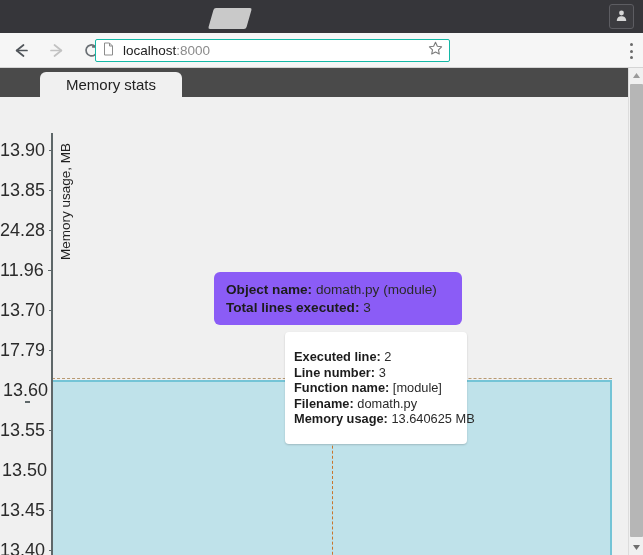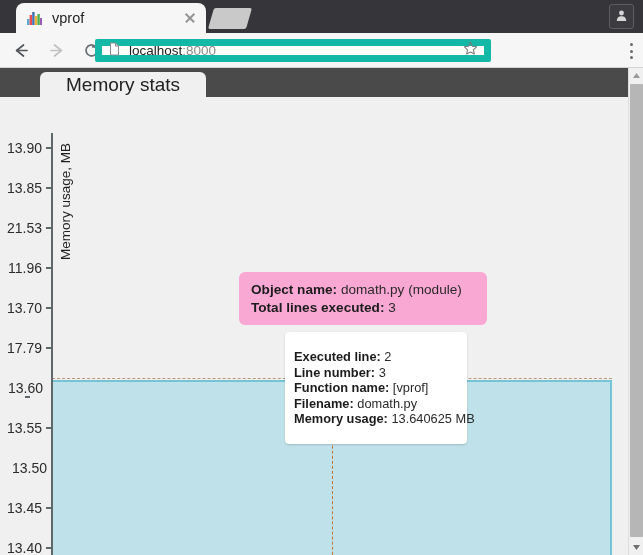--- a/index.html
+++ b/index.html
@@ -65,22 +65,22 @@
     background: #f6f6f6; border-bottom: 1px solid #d4d4d4;
     display: flex; align-items: center;
   }
   .nav-icon {
     width: 28px; height: 28px; margin-left: 7px;
     display: flex; align-items: center; justify-content: center;
     flex: 0 0 auto;
   }
   .omnibox {
     position: absolute; left: 95px; top: 6px;
-    width: 396px; height: 23px;
-    background: #ffffff; border: 7px solid #14b8a6; border-radius: 2px;
+    width: 355px; height: 23px;
+    background: #ffffff; border: 1px solid #14b8a6; border-radius: 2px;
     display: flex; align-items: center; padding: 0 6px;
   }
   .omnibox-text {
     font-size: 13.5px; color: #202020; margin-left: 8px; flex: 1 1 auto;
     white-space: nowrap; overflow: hidden;
   }
   .omnibox-text .port { color: #8b8b8b; }
   .menu-dots {
     position: absolute; right: 10px; top: 10px;
     width: 4px; height: 16px;
@@ -99,21 +99,21 @@
     position: absolute; left: 0; top: 0; width: 628px; height: 29px;
     background: #4a4a4a;
   }
   .apptab {
     position: absolute; left: 40px; top: 4px;
     height: 25px; padding: 0 26px;
     background: #f0f0f0;
     border-top-left-radius: 6px; border-top-right-radius: 6px;
     display: flex; align-items: center; justify-content: center;
   }
-  .apptab-label { font-size: 19px; color: #222222; white-space: nowrap; }
+  .apptab-label { font-size: 15px; color: #222222; white-space: nowrap; }
 
   
   .chart { position: absolute; left: 0; top: 29px; width: 628px; height: 458px; }
 
   .plot-area {
     position: absolute;
     left: 52px; top: 283px;
     width: 560px; height: 200px;
     background: #bfe2ea;
     border-top: 2px solid #74c4d6;
@@ -137,44 +137,44 @@
 
   .axis-y {
     position: absolute; left: 51px; top: 36px;
     width: 2px; height: 447px; background: #5e6769;
   }
 
   .ytick {
     position: absolute; right: 0; width: 100%;
     display: flex; align-items: center; justify-content: flex-end;
   }
-  .ytick .lbl { font-size: 14px; color: #2b2b2b; }
+  .ytick .lbl { font-size: 18px; color: #2b2b2b; }
   .ytick .mark {
     display: inline-block; width: 5px; height: 1.5px;
     background: #5e6769; margin-left: 4px;
   }
   .ylabels { position: absolute; left: 0; top: 0; width: 51px; height: 458px; }
   .ytitle-wrap {
     position: absolute; left: 58px; top: 46px;
     height: 140px; width: 18px;
   }
   .ytitle-inner {
     position: absolute; left: 0; top: 0;
     transform: rotate(-90deg) translate(-100%, 0);
     transform-origin: left top;
     font-size: 13.5px; color: #1f1f1f; white-space: nowrap;
   }
 
   .xtick { position: absolute; top: 484px; }
 
   
   .tooltip-gray {
-    position: absolute; left: 239px; top: 175px;
+    position: absolute; left: 214px; top: 175px;
     width: 248px; padding: 9px 12px;
-    background: #f9a8d4; border-radius: 6px;
+    background: #8b5cf6; border-radius: 6px;
   }
   .tooltip-white {
     position: absolute; left: 285px; top: 235px;
     width: 182px; padding: 17px 9px;
     background: #ffffff; border-radius: 4px;
     box-shadow: 0 1px 2px rgba(0,0,0,.18);
   }
   .tt-row { font-size: 12.8px; color: #1c1c1c; line-height: 15.6px; white-space: nowrap; }
   .tooltip-gray .tt-row { font-size: 13.6px; line-height: 17.5px; }
   .tt-row b { font-weight: bold; }
@@ -197,34 +197,20 @@
     width: 13px; height: 453px;
     background: #b6b6b6; border-radius: 1px;
   }
 </style>
 </head>
 <body>
 
 <div id="app">
 
   <div class="tabstrip">
-    <div class="tab-active">
-      <span class="tab-favicon">
-        <svg width="17" height="17" viewBox="0 0 17 17">
-          <rect x="1" y="9" width="2.4" height="6" fill="#5aa7d8"></rect>
-          <rect x="3.6" y="5" width="2.4" height="10" fill="#e94c4c"></rect>
-          <rect x="6.2" y="2" width="2.4" height="13" fill="#3f6fb5"></rect>
-          <rect x="8.8" y="6" width="2.4" height="9" fill="#f2b233"></rect>
-          <rect x="11.4" y="4" width="2.4" height="11" fill="#4caf50"></rect>
-          <rect x="14" y="8" width="2" height="7" fill="#9b59b6"></rect>
-        </svg>
-      </span>
-      <span class="tab-title">vprof</span>
-      <span class="tab-close"></span>
-    </div>
 
     <div class="newtab"></div>
 
     <div class="profile-btn">
       <span>
         <svg width="13" height="13" viewBox="0 0 13 13">
           <circle cx="6.5" cy="4" r="2.4" fill="#d6d6d6"></circle>
           <path d="M1.8 12 C1.8 8.6 4 7.2 6.5 7.2 C9 7.2 11.2 8.6 11.2 12 Z" fill="#d6d6d6"></path>
         </svg>
       </span>
@@ -286,21 +272,21 @@
       <div class="ylabels">
         <div class="ytick" style="top:  43px;">
             <span class="lbl">13.90</span>
             <span class="mark"></span>
           </div>
         <div class="ytick" style="top:  83px;">
             <span class="lbl">13.85</span>
             <span class="mark"></span>
           </div>
         <div class="ytick" style="top: 123px;">
-            <span class="lbl">21.53</span>
+            <span class="lbl">24.28</span>
             <span class="mark"></span>
           </div>
         <div class="ytick" style="top: 163px;">
             <span class="lbl">11.96</span>
             <span class="mark"></span>
           </div>
         <div class="ytick" style="top: 203px;">
             <span class="lbl">13.70</span>
             <span class="mark"></span>
           </div>
@@ -366,21 +352,21 @@
         <div class="tt-row">
           <b>Executed line:</b>
           <span class="val">2</span>
         </div>
         <div class="tt-row">
           <b>Line number:</b>
           <span class="val">3</span>
         </div>
         <div class="tt-row">
           <b>Function name:</b>
-          <span class="val">[vprof]</span>
+          <span class="val">[module]</span>
         </div>
         <div class="tt-row">
           <b>Filename:</b>
           <span class="val">domath.py</span>
         </div>
         <div class="tt-row">
           <b>Memory usage:</b>
           <span class="val">13.640625 MB</span>
         </div>
       </div>

